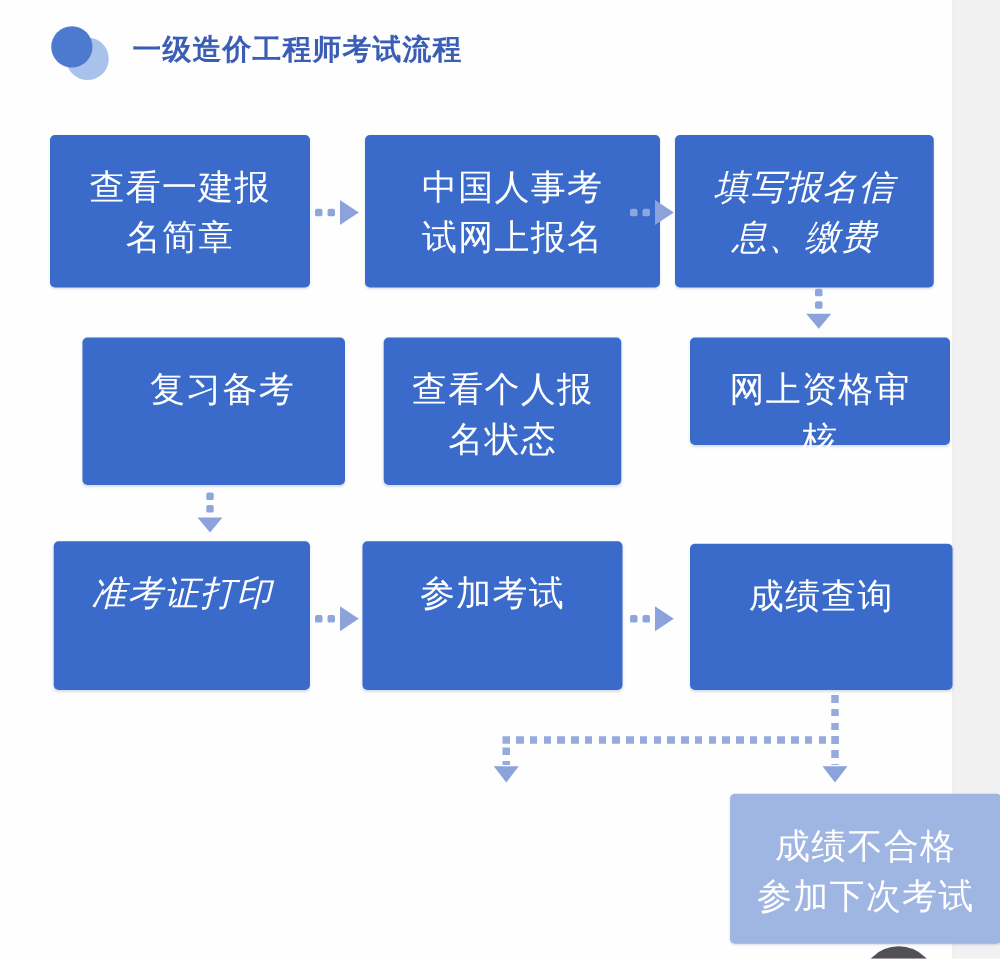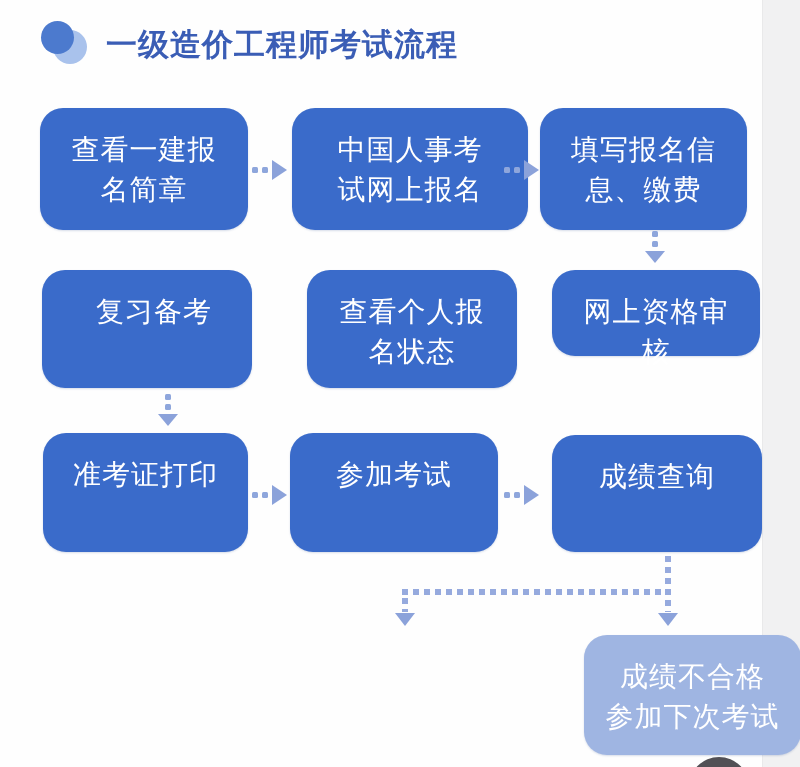--- a/index.html
+++ b/index.html
@@ -7,25 +7,25 @@
     position:relative;width:800px;height:767px;background:#fefefe;overflow:hidden;
     font-family:"Liberation Sans","DejaVu Sans",sans-serif;
   }
   
   .side-strip{position:absolute;top:0;left:762px;width:38px;height:767px;background:#f1f1f2;border-left:1px solid #e9e9ea;}
 
   
   .title-wrap{position:absolute;left:0;top:0;width:760px;height:80px;}
   .circle-light{position:absolute;left:53px;top:30px;width:34px;height:34px;border-radius:50%;background:#a9c2ec;}
   .circle-dark{position:absolute;left:41px;top:21px;width:33px;height:33px;border-radius:50%;background:#4c7ace;}
-  .page-title{position:absolute;left:106px;top:24px;font-size:31px;font-weight:700;color:#3a5db5;letter-spacing:1px;white-space:nowrap;}
+  .page-title{position:absolute;left:106px;top:24px;font-size:23px;font-weight:700;color:#3a5db5;letter-spacing:1px;white-space:nowrap;}
 
   
   .node{
-    position:absolute;box-sizing:border-box;border-radius:23px;background:#3a6bca;
+    position:absolute;box-sizing:border-box;border-radius:4px;background:#3a6bca;
     color:#ffffff;font-size:28px;line-height:40px;text-align:center;
     padding:22px 10px 0;white-space:pre-line;letter-spacing:1px;
     box-shadow:0 1px 2px rgba(40,70,140,0.18);
   }
   .node.muted{background:#9fb5e2;margin-left:41px;}
 
   
   .h-arrow{position:absolute;display:flex;align-items:center;gap:4px;height:20px;}
   .h-arrow .d{width:6px;height:6px;border-radius:1.5px;background:#8ea6dc;}
   .h-arrow .tri{width:0;height:0;border-left:15px solid #8ba2da;border-top:10px solid transparent;border-bottom:10px solid transparent;}
@@ -53,53 +53,53 @@
   <div class="title-wrap">
     <span class="circle-light"></span>
     <span class="circle-dark"></span>
     <div class="page-title">一级造价工程师考试流程</div>
   </div>
 
   <div class="node" style="left:40px;top:108px;width:208px;height:122px;">查看一建报
 名简章</div>
   <div class="node" style="left:292px;top:108px;width:236px;height:122px;">中国人事考
 试网上报名</div>
-  <div class="node" style="left:540px;top:108px;width:207px;height:122px;">填写报名信
+  <div class="node" style="left:540px;top:108px;width:207px;height:122px;font-style:italic;">填写报名信
 息、缴费</div>
 
   <div class="h-arrow" style="left:252px;top:160px;">
     <span class="d"></span>
       <span class="d"></span>
       <span class="tri"></span>
   </div>
   <div class="h-arrow" style="left:504px;top:160px;">
     <span class="d"></span>
       <span class="d"></span>
       <span class="tri"></span>
   </div>
 
   <div class="v-arrow" style="left:645px;top:231px;">
     <span class="d"></span>
       <span class="d"></span>
       <span class="tri"></span>
   </div>
 
-  <div class="node" style="left:42px;top:270px;width:210px;height:118px;padding-left:24px;">复习备考</div>
-  <div class="node" style="left:307px;top:270px;width:210px;height:118px;">查看个人报
+  <div class="node" style="left:66px;top:270px;width:210px;height:118px;padding-left:24px;">复习备考</div>
+  <div class="node" style="left:307px;top:270px;width:190px;height:118px;">查看个人报
 名状态</div>
   <div class="node" style="left:552px;top:270px;width:208px;height:86px;">网上资格审
 核</div>
 
   <div class="v-arrow" style="left:158px;top:394px;">
     <span class="d"></span>
       <span class="d"></span>
       <span class="tri"></span>
   </div>
 
-  <div class="node" style="left:43px;top:433px;width:205px;height:119px;">准考证打印</div>
+  <div class="node" style="left:43px;top:433px;width:205px;height:119px;font-style:italic;">准考证打印</div>
   <div class="node" style="left:552px;top:435px;width:210px;height:117px;">成绩查询</div>
   <div class="node" style="left:290px;top:433px;width:208px;height:119px;">参加考试</div>
 
   <div class="h-arrow" style="left:252px;top:485px;">
     <span class="d"></span>
       <span class="d"></span>
       <span class="tri"></span>
   </div>
   <div class="h-arrow" style="left:504px;top:485px;">
     <span class="d"></span>

